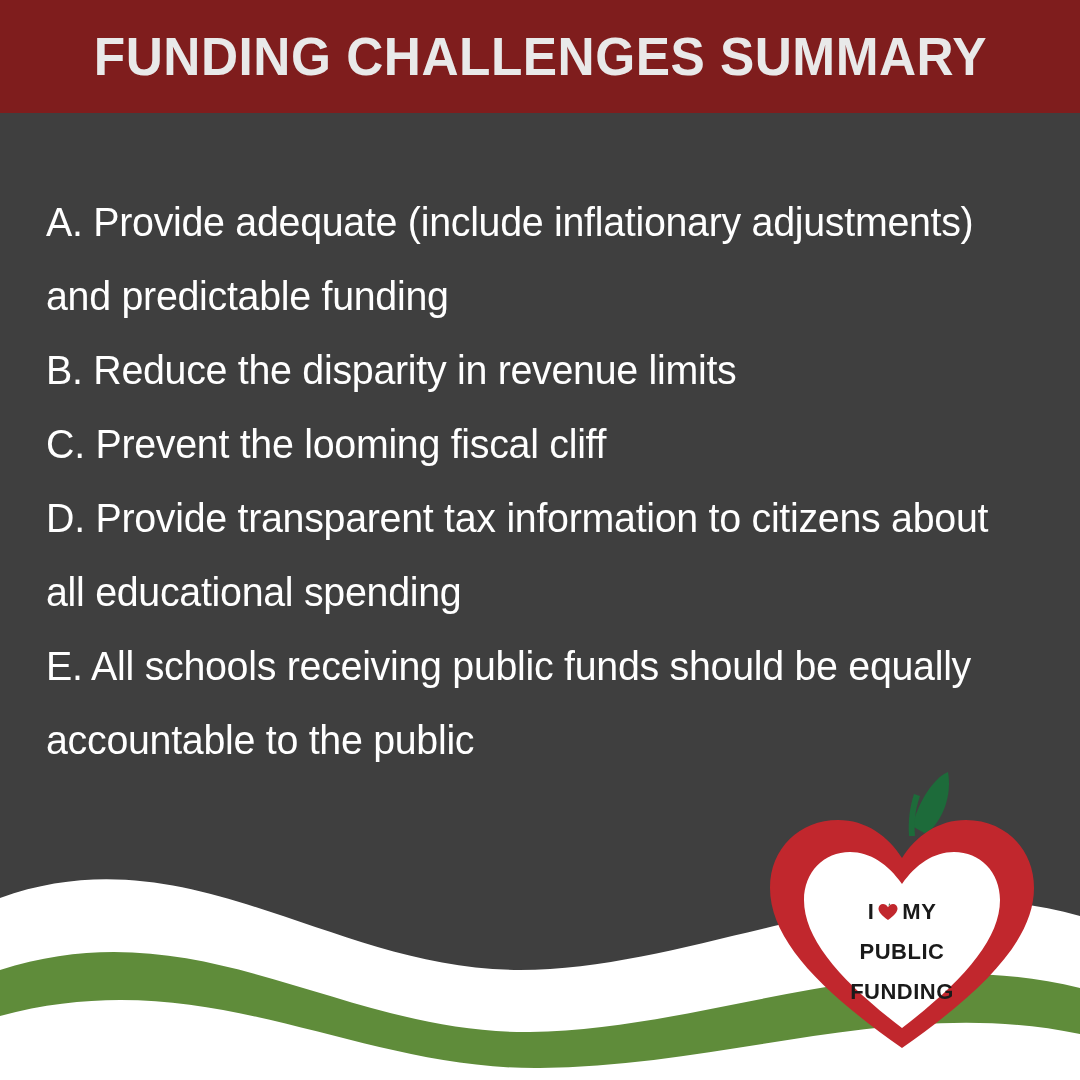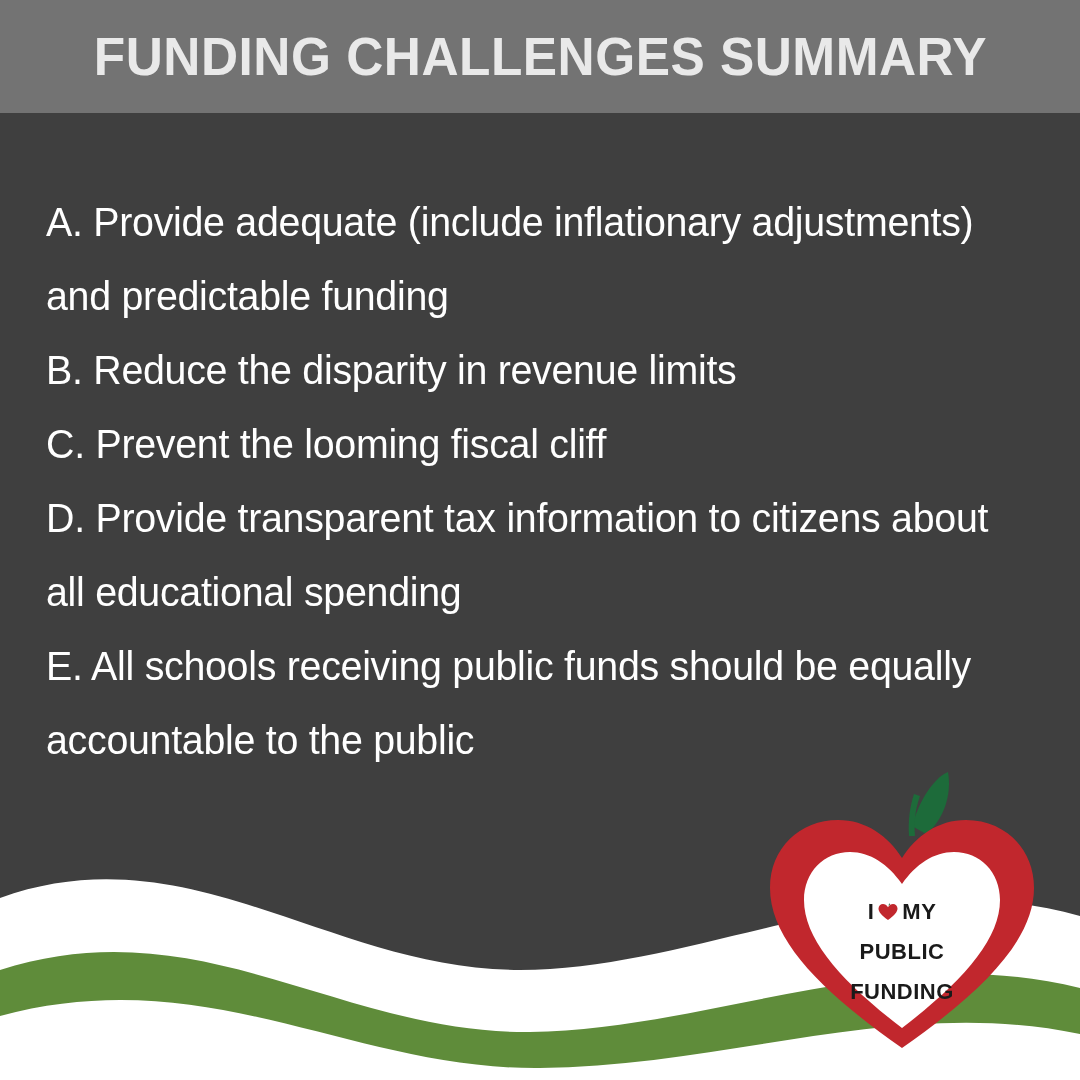--- a/index.html
+++ b/index.html
@@ -20,21 +20,21 @@
     background: #3f3f3f;
     overflow: hidden;
   }
   
   .header-bar {
     position: absolute;
     top: 0;
     left: 0;
     width: 1080px;
     height: 113px;
-    background: #737373;
+    background: #7f1d1d;
     display: flex;
     align-items: center;
     justify-content: center;
     box-sizing: border-box;
   }
   .header-title {
     color: #e9e9e9;
     font-family: "Liberation Sans", sans-serif;
     font-weight: bold;
     font-size: 53px;

